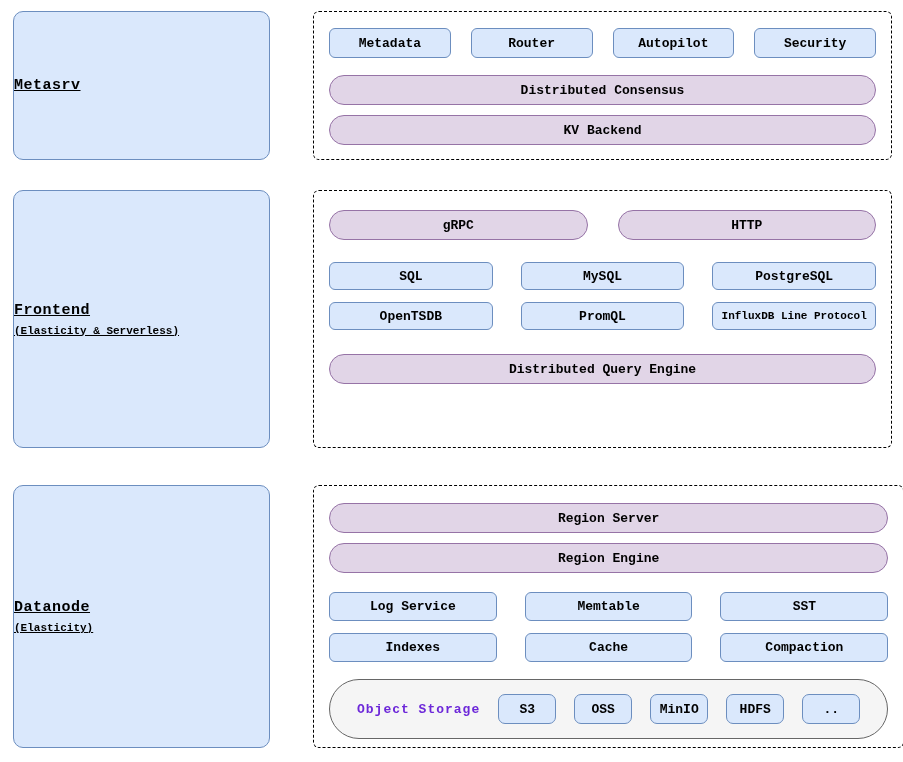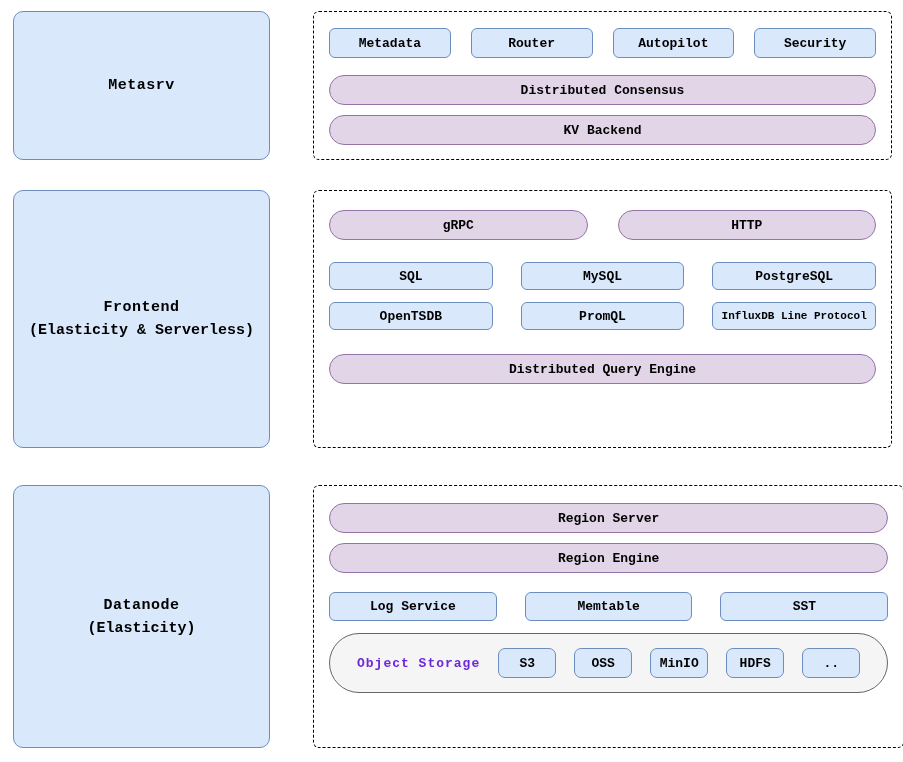--- a/index.html
+++ b/index.html
@@ -15,25 +15,26 @@
   .row { display:flex; gap:43px; }
   .row1 { height:149px; margin-bottom:30px; }
   .row2 { height:258px; margin-bottom:37px; }
   .row3 { height:263px; }
 
   .bigbox {
     width:257px; flex:none; height:100%;
     background:var(--node-fill,#dae8fc);
     border:1px solid var(--node-border,#6c8ebf);
     border-radius:10px;
-    display:flex; flex-direction:column; align-items:center; justify-content:center;
+    display:flex; flex-direction:column; align-items:flex-start; justify-content:center;
     gap:6px;
+    text-decoration:underline;
   }
   .bigbox-title { font-size:15px; letter-spacing:.5px; }
-  .bigbox-sub   { font-size:15px; }
+  .bigbox-sub   { font-size:11px; }
 
   .panel {
     flex:1; height:100%;
     border:1px dashed #000;
     border-radius:6px;
     background:#fff;
   }
   .panel-metasrv  { padding:16px 15px 16px; }
   .panel-frontend { padding:19px 15px 16px; }
   .panel-datanode { padding:17px 15px 10px; }
@@ -146,20 +147,25 @@
       <div class="bigbox-sub">(Elasticity)</div>
     </div>
     <div class="panel panel-datanode">
       <div class="pill pill-region-server">Region Server</div>
       <div class="pill pill-region-engine">Region Engine</div>
       <div class="grid3 dn-row1">
         <div class="bluebox h29">Log Service</div>
         <div class="bluebox h29">Memtable</div>
         <div class="bluebox h29">SST</div>
       </div>
+      <div class="grid3 dn-row2">
+        <div class="bluebox h29">Indexes</div>
+        <div class="bluebox h29">Cache</div>
+        <div class="bluebox h29">Compaction</div>
+      </div>
       <div class="object-storage">
         <div class="object-storage-label">Object Storage</div>
         <div class="storage-box">S3</div>
         <div class="storage-box">OSS</div>
         <div class="storage-box">MinIO</div>
         <div class="storage-box">HDFS</div>
         <div class="storage-box">..</div>
       </div>
     </div>
   </div>

